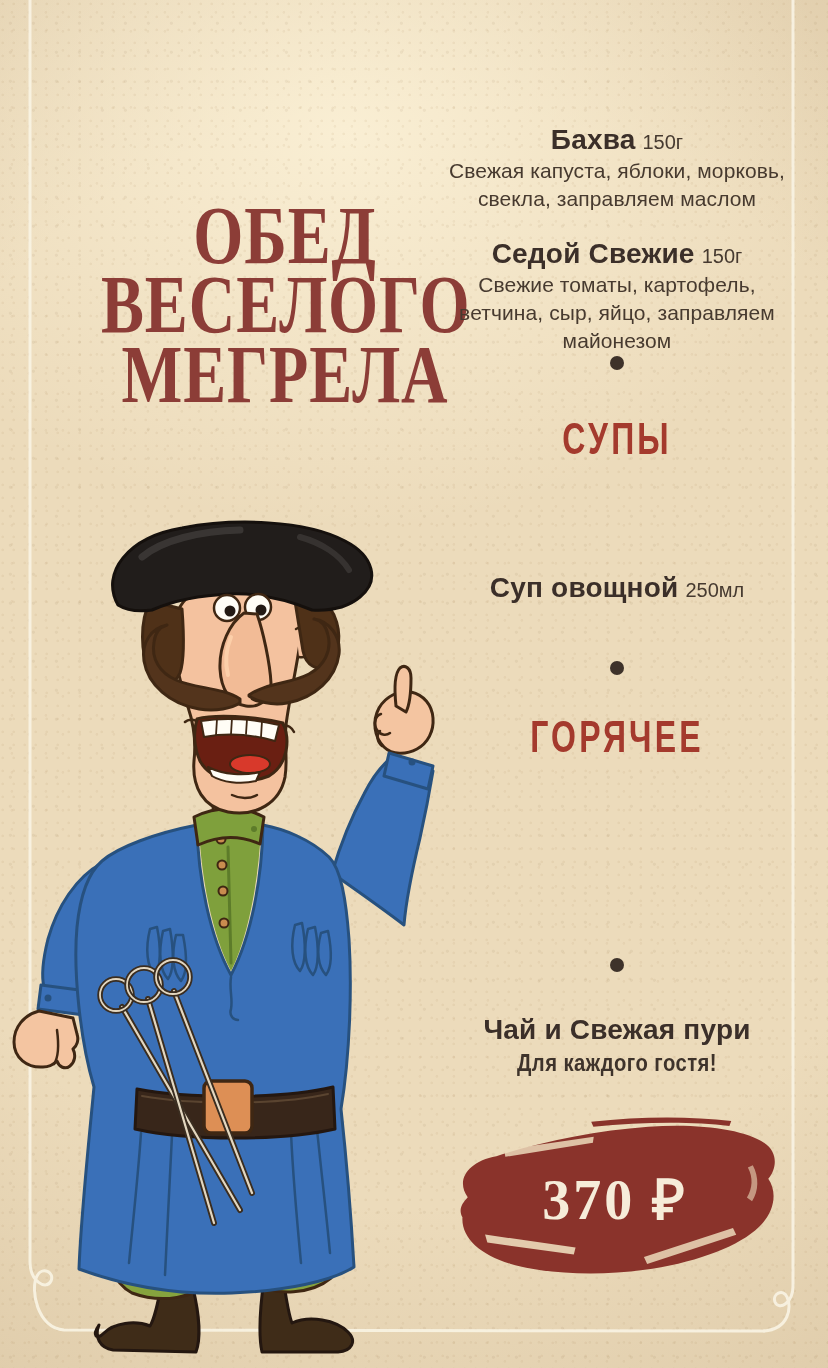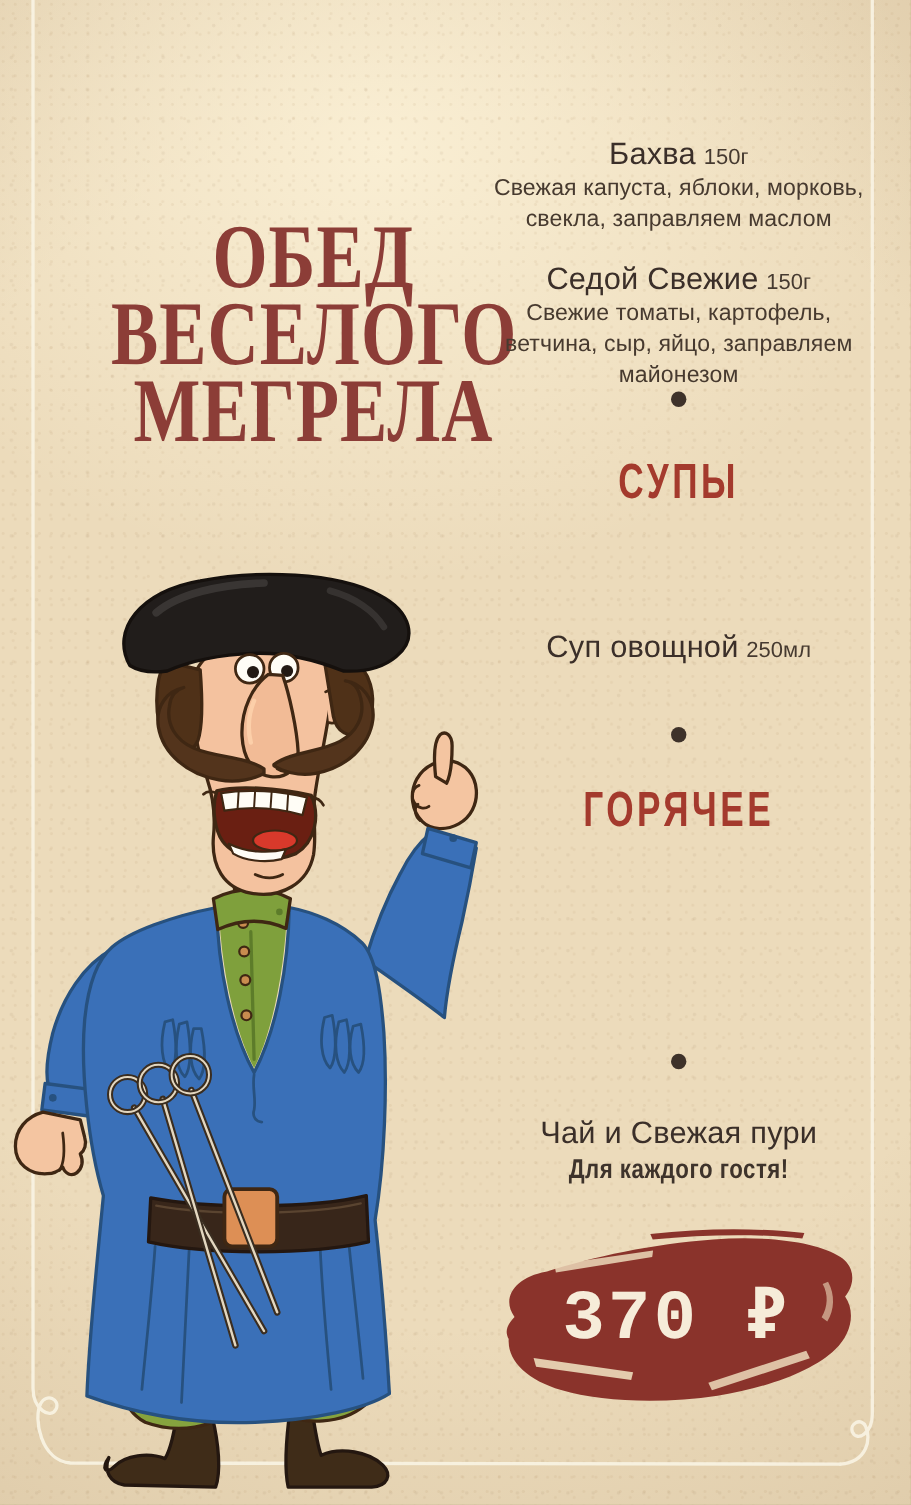--- a/index.html
+++ b/index.html
@@ -19,39 +19,39 @@
   .frame{position:absolute;left:0;top:0;}
   
   .title{
     position:absolute;left:85px;top:200px;width:400px;text-align:center;
     font-family:"Liberation Serif","DejaVu Serif",serif;font-weight:700;
     font-size:70px;line-height:59px;letter-spacing:1px;color:#8c3d37;
     transform:scale(.92,1.18);transform-origin:50% 0;
   }
   
   .blk{position:absolute;left:437px;width:360px;text-align:center;color:#3b2f29;}
-  .item-name{font-weight:400;font-size:28px;letter-spacing:.2px;}
+  .item-name{font-weight:700;font-size:28px;letter-spacing:.2px;}
   .item-portion{font-weight:400;font-size:20px;margin-left:7px;color:#463a30;}
   .item-desc{font-size:21px;line-height:1.34;color:#473a2f;letter-spacing:.1px;}
   .dot{position:absolute;left:610px;width:14px;height:14px;border-radius:50%;background:#3e322a;}
   .sec-head{
     font-weight:700;font-size:40px;letter-spacing:4px;color:#a43a2d;
     transform:scale(.8,1.12);transform-origin:50% 50%;
   }
   .gift-note{
     font-weight:700;font-size:22px;letter-spacing:.5px;color:#3e332b;
     transform:scale(.92,1.12);transform-origin:50% 50%;
   }
   .price-badge{position:absolute;left:446px;top:1112px;width:338px;height:180px;}
   .price-badge svg{position:absolute;left:0;top:0;}
   .price-label{
     position:absolute;left:0;top:0;width:100%;height:100%;
     display:flex;align-items:center;justify-content:center;
-    font-family:Liberation Mono, monospace;font-weight:700;
-    font-size:64px;letter-spacing:3px;color:#f6ecd9;padding-bottom:10px;box-sizing:border-box;
+    font-family:Liberation Serif, serif;font-weight:700;
+    font-size:56px;letter-spacing:3px;color:#f6ecd9;padding-bottom:10px;box-sizing:border-box;
   }
   .character{position:absolute;left:0;top:515px;}
 </style>
 </head>
 <body>
 
 <div class="poster">
 
   <svg class="frame" width="828" height="1368" viewBox="0 0 828 1368">
     <g fill="none" stroke="#f9f3e3" stroke-width="3" stroke-linecap="round" opacity="0.92">

